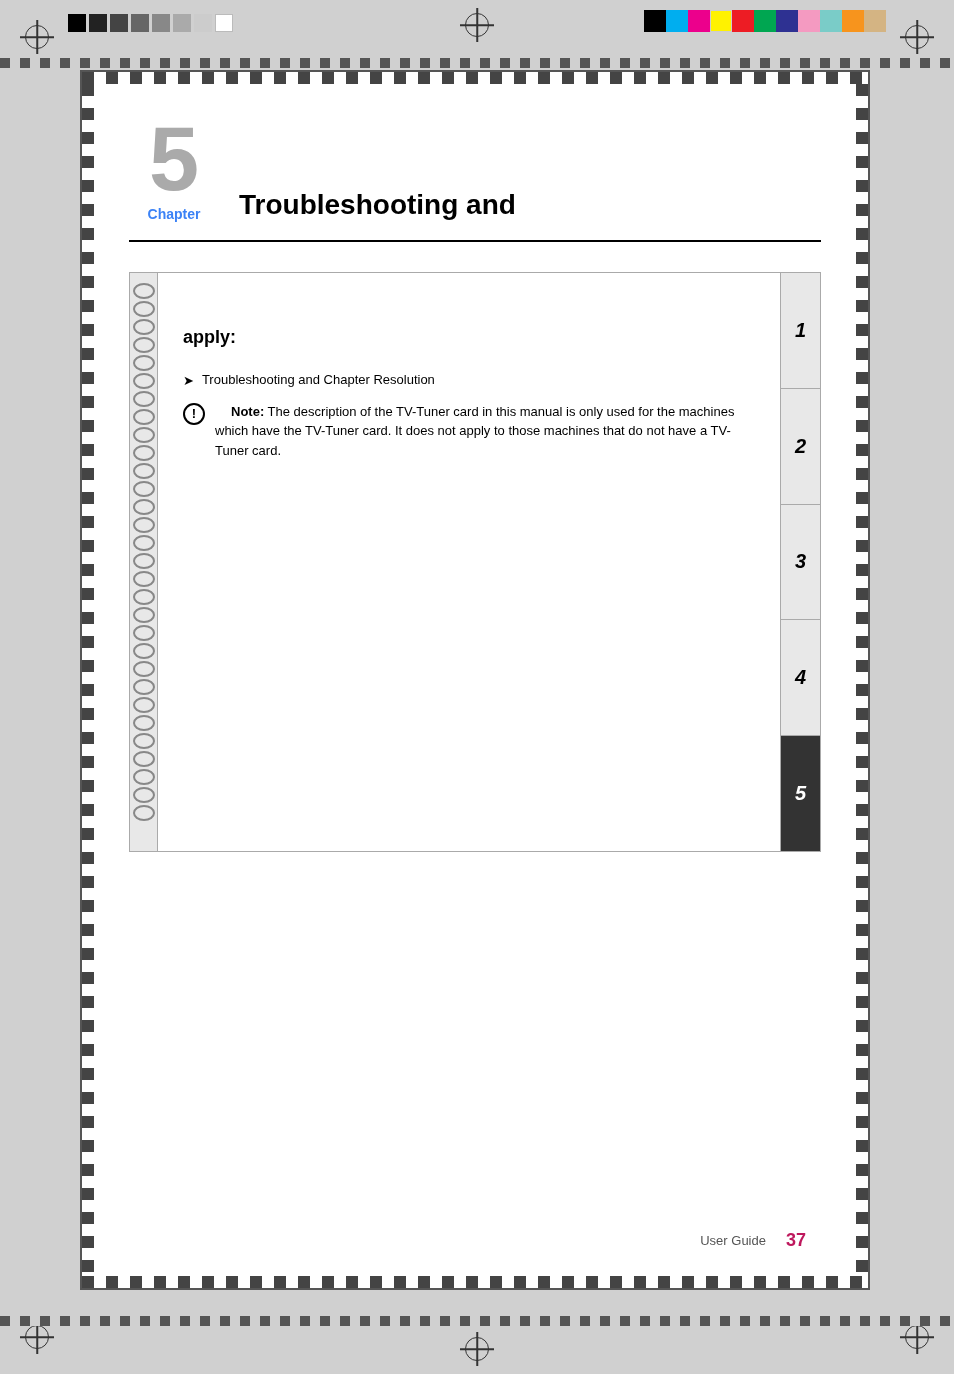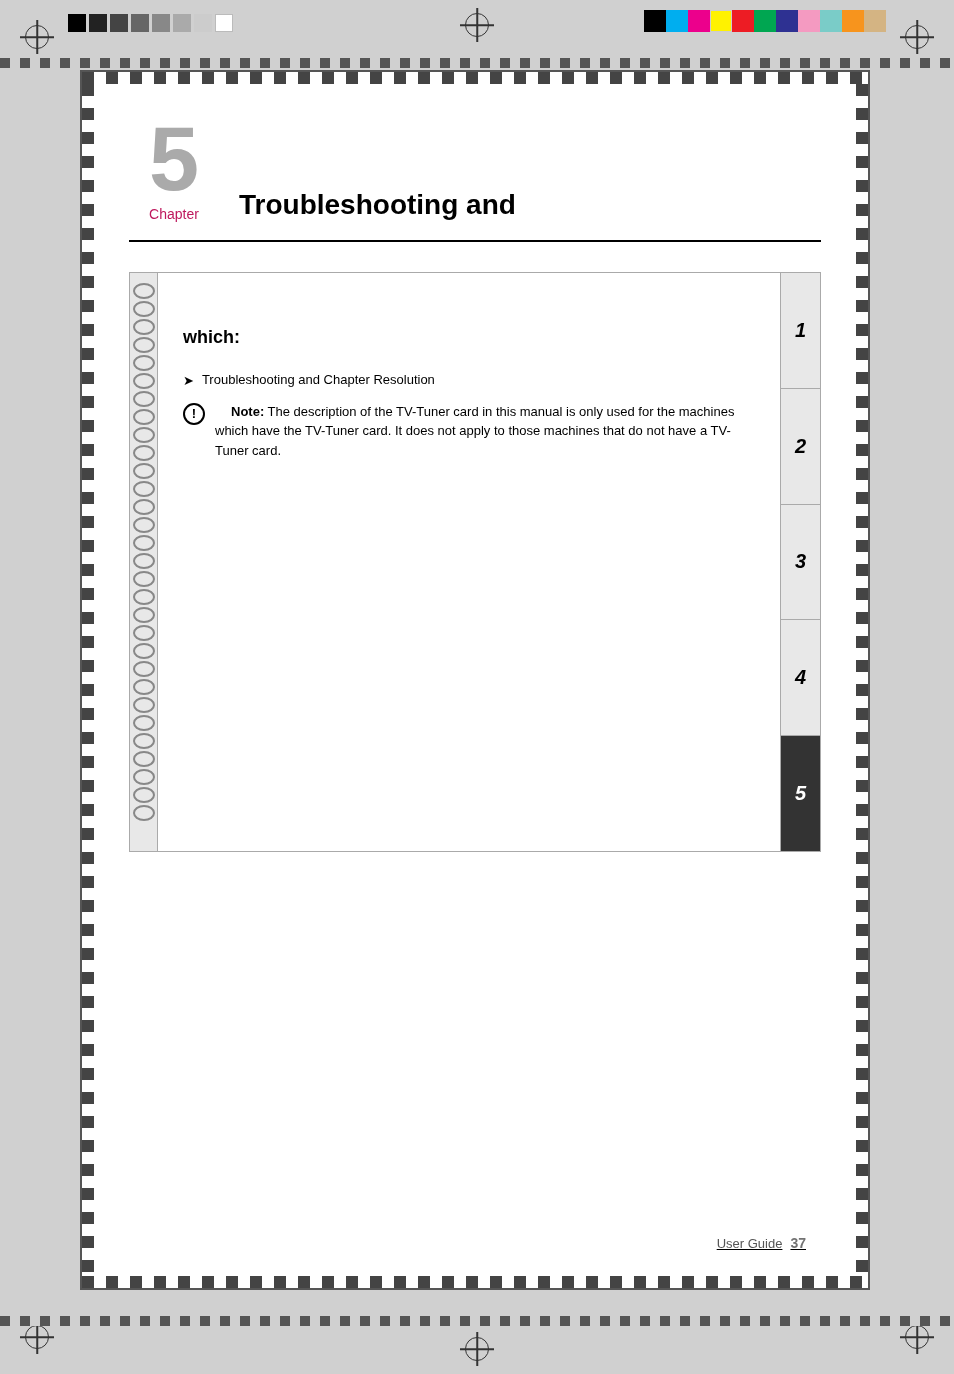--- a/index.html
+++ b/index.html
@@ -107,22 +107,22 @@
     .chapter-big-num {
       font-size: 90px;
       font-weight: bold;
       color: #aaa;
       line-height: 1;
       font-family: Arial, sans-serif;
     }
 
     .chapter-label {
       font-size: 14px;
-      font-weight: normal;
-      color: #be185d;
+      font-weight: bold;
+      color: #3b82f6;
       margin-top: 2px;
       font-family: Arial, sans-serif;
     }
 
     .chapter-title-text {
       font-size: 28px;
       font-weight: bold;
       color: #000;
       line-height: 1.25;
       font-family: Arial, sans-serif;
@@ -253,33 +253,32 @@
 
     
     .page-footer {
       position: absolute;
       bottom: 25px;
       right: 50px;
       font-size: 14px;
       color: #000;
       display: flex;
       align-items: center;
-      gap: 8px;
-      text-decoration: underline;
+      gap: 20px;
     }
 
     .footer-text {
       font-size: 13px;
       color: #555;
     }
 
     .footer-num {
-      font-size: 14px;
-      font-weight: bold;
-      color: #737373;
+      font-size: 18px;
+      font-weight: bold;
+      color: #be185d;
     }
 
     
     .reg-tl {
       position: absolute;
       top: 20px;
       left: 20px;
     }
     .reg-tr {
       position: absolute;
@@ -474,21 +473,21 @@
           <div class="spiral-ring"></div>
           <div class="spiral-ring"></div>
           <div class="spiral-ring"></div>
           <div class="spiral-ring"></div>
           <div class="spiral-ring"></div>
         </div>
 
       <div class="notebook-content">
         <div class="notebook-title">
           <br>
-          <span>which:</span>
+          <span>apply:</span>
         </div>
 
         <div class="notebook-item">
           <span class="arrow-icon">➤</span>
           <span>Troubleshooting and Chapter Resolution</span>
         </div>
 
         <div class="note-block">
           <div class="note-icon">!</div>
           <div class="note-text">

